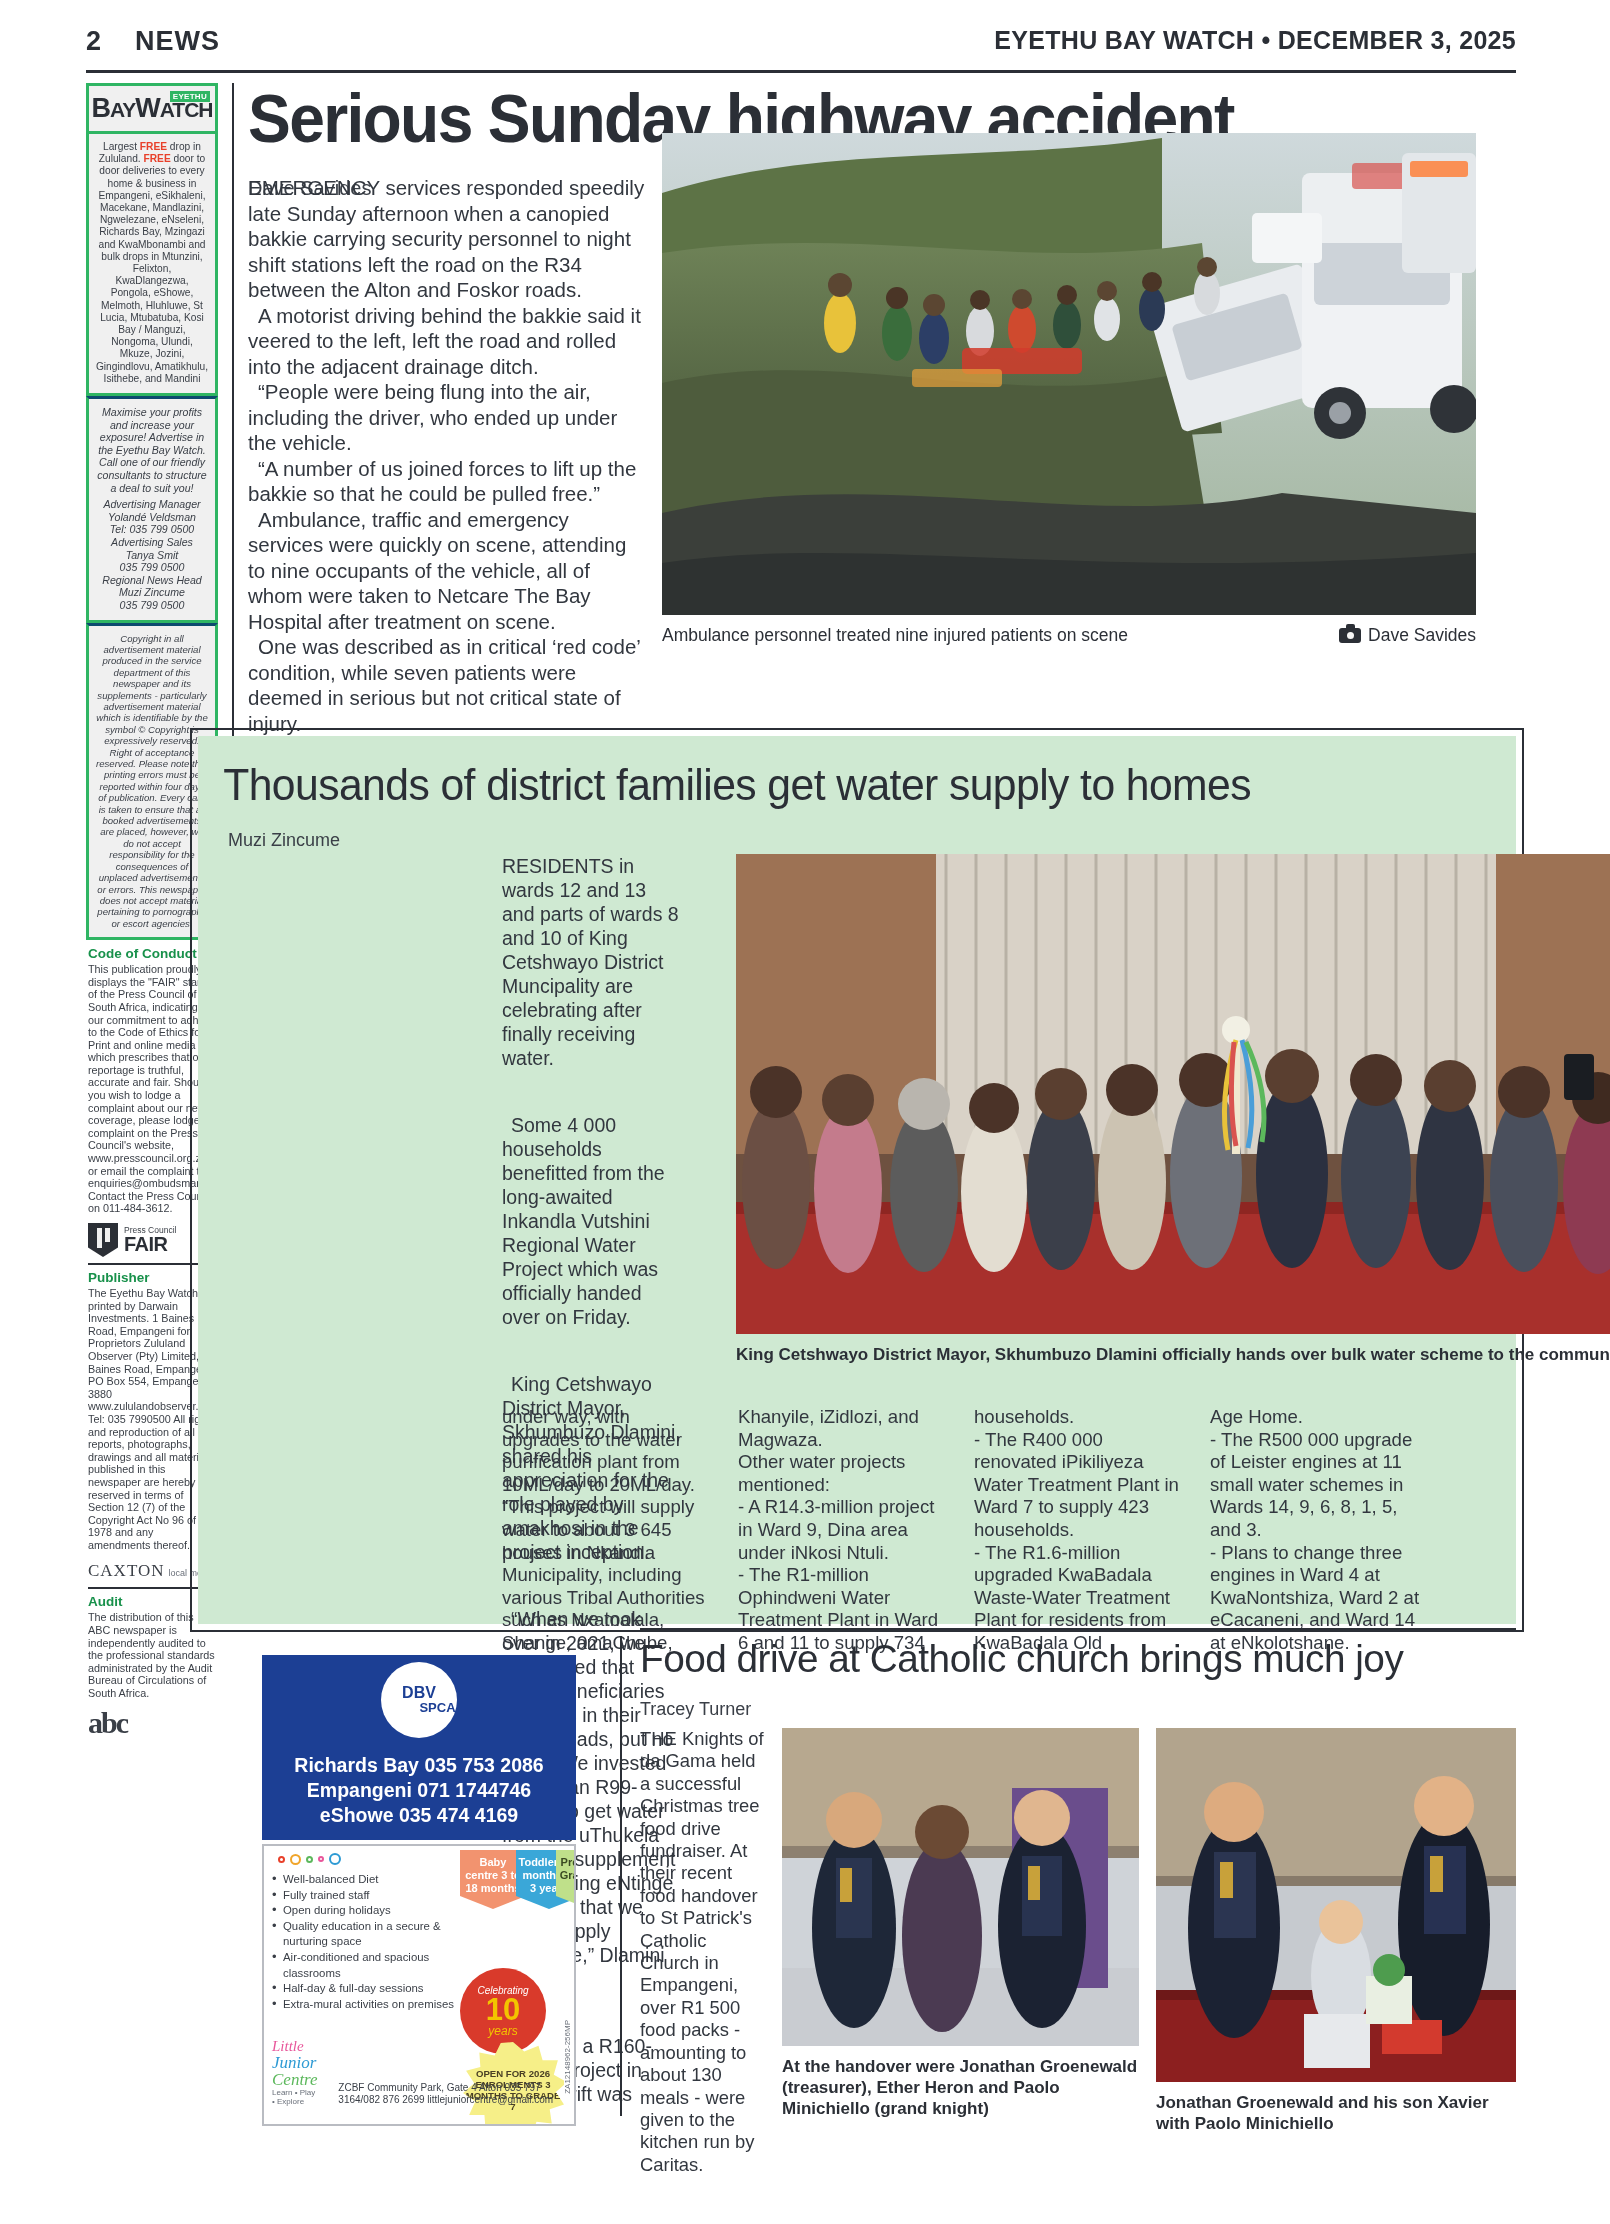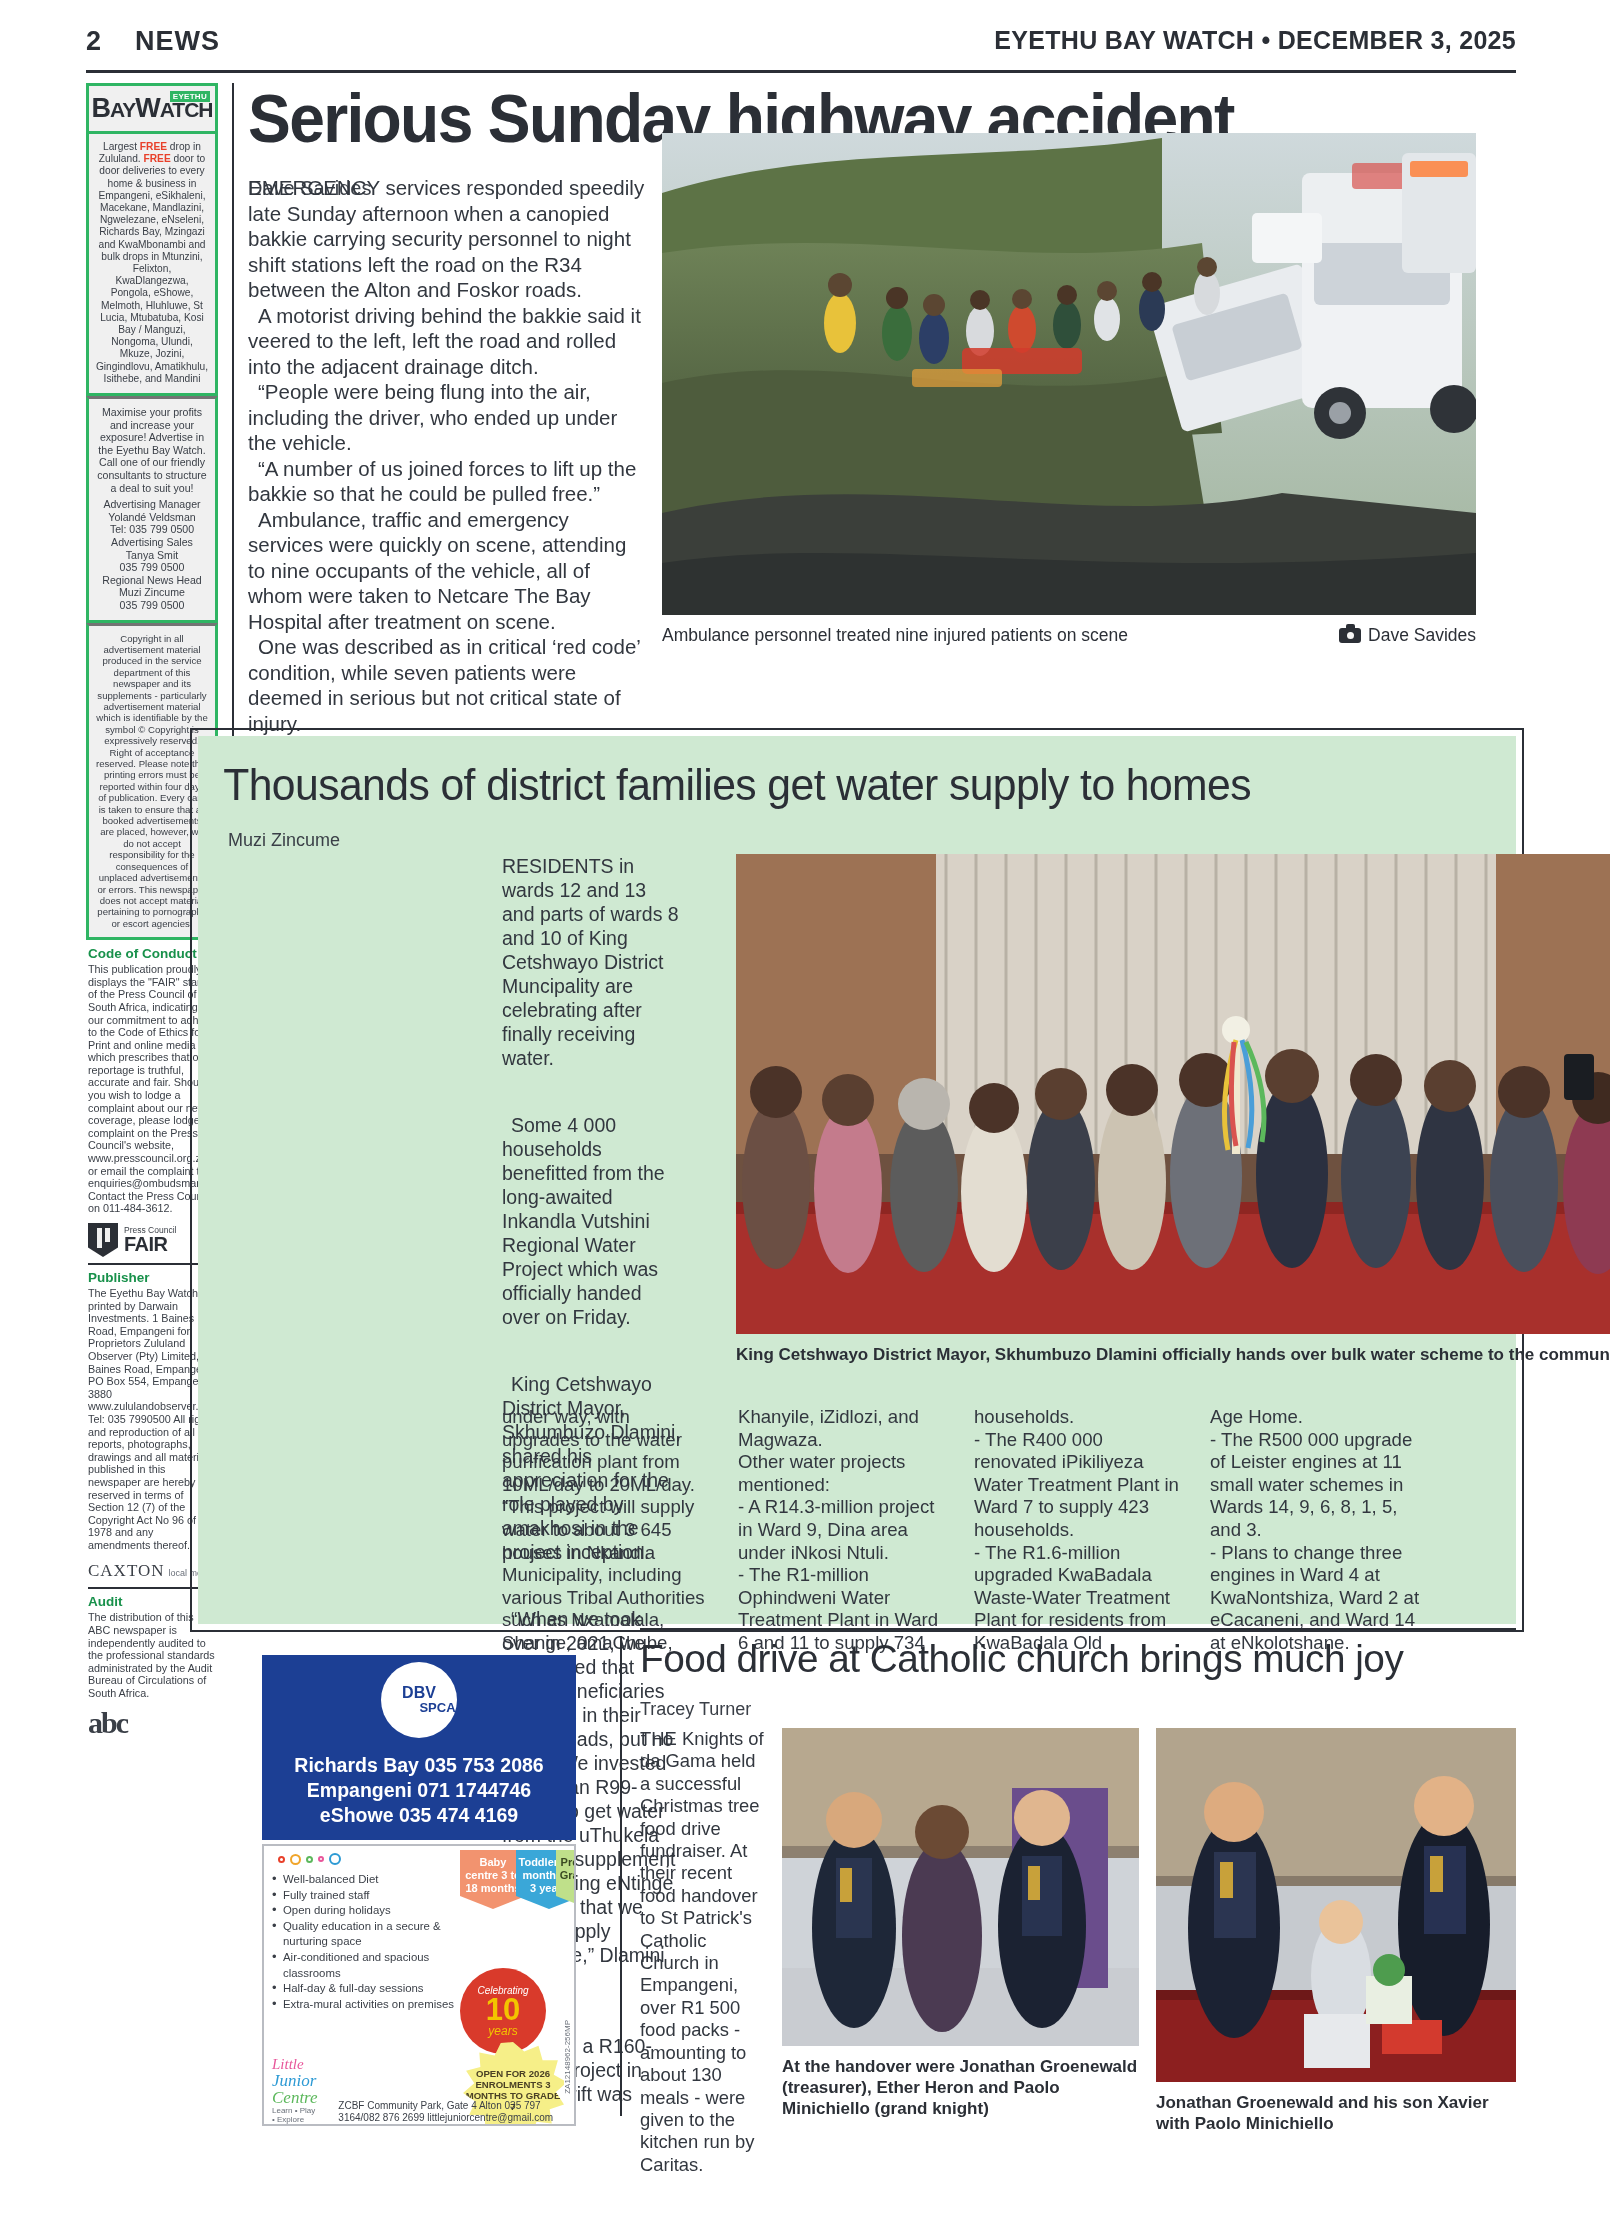--- a/index.html
+++ b/index.html
@@ -38,21 +38,21 @@
     font-family: "Liberation Sans", sans-serif; line-height: 1; display: flex; align-items: baseline;}
   .logo-word .sm { font-size: 21px; font-weight: 800; }
   .logo-eyethu {
     position: absolute; right: 5px; top: 5px; background: #2fb563; color: #fff;
     font-size: 8px; font-weight: 800; padding: 1px 3px; letter-spacing: .3px;
   }
   .rail-box {
     border: 3px solid #2fb563; border-top: none; background: #f0f0f0;
     padding: 7px 6px 8px; text-align: center;
   }
-  .rail-box.sep { border-top: 3px solid #737373; }
+  .rail-box.sep { border-top: 3px solid #0c4a6e; font-style: italic; }
   .rail-dist { font-size: 10.2px; line-height: 12.2px; color: #3a3f47; }
   .rail-dist .free { color: #e8402a; font-weight: 700; }
   .rail-promo { font-size: 10.6px; line-height: 12.6px; color: #3a3f47; }
   .rail-copy { font-size: 9.6px; line-height: 11.4px; color: #3a3f47; }
   .rail-head {
     font-size: 13.5px; font-weight: 700; color: #18914b; text-align: left; margin-bottom: 2px;
   }
   .rail-body { font-size: 10.8px; line-height: 12.6px; color: #3a3f47; text-align: left; }
   .rail-plain { background: #ffffff; border: none; padding: 6px 2px 8px; text-align: left; }
   .rail-divider { height: 2px; background: #2b2f36; margin: 6px 0 5px; }
@@ -181,21 +181,21 @@
   .celebrate .c-c { font-size: 12px; font-style: italic; color: #f3c400; }
   .starburst {
     position: absolute; left: 198px; top: 196px; width: 102px; height: 96px;
     background: #f6ef88; display: flex; align-items: center; justify-content: center;
     text-align: center; font-size: 9.6px; font-weight: 700; color: #4a4025; line-height: 11px;
     clip-path: polygon(50% 0%,61% 10%,75% 4%,79% 19%,94% 19%,90% 34%,103% 42%,92% 52%,
       100% 65%,86% 70%,88% 85%,73% 83%,69% 97%,56% 89%,45% 99%,37% 86%,23% 91%,
       22% 76%,7% 76%,13% 62%,1% 53%,12% 43%,4% 30%,18% 26%,17% 11%,32% 14%,38% 1%);
   }
   .jfoot {
-    position: absolute; left: 8px; bottom: 0; width: 298px; display: flex; gap: 20px; align-items: flex-end;
+    position: absolute; left: 8px; bottom: 18px; width: 298px; display: flex; gap: 20px; align-items: flex-end;
   }
   .jlogo { width: 84px; }
   .jlogo .j1 { font-size: 15px; color:#e8569a; font-family:"Liberation Serif",serif; font-style: italic; line-height: 15px;}
   .jlogo .j2 { font-size: 17px; color:#2d9ad4; font-family:"Liberation Serif",serif; font-style: italic; line-height: 17px;}
   .jlogo .j3 { font-size: 8px; color:#6a707a; }
   .jaddr { font-size: 10px; line-height: 12px; color: #3a3f47; }
   .vcode {
     position: absolute; right: 2px; bottom: 30px; font-size: 8px; color: #6a707a;
     writing-mode: vertical-rl; transform: rotate(180deg);
   }

